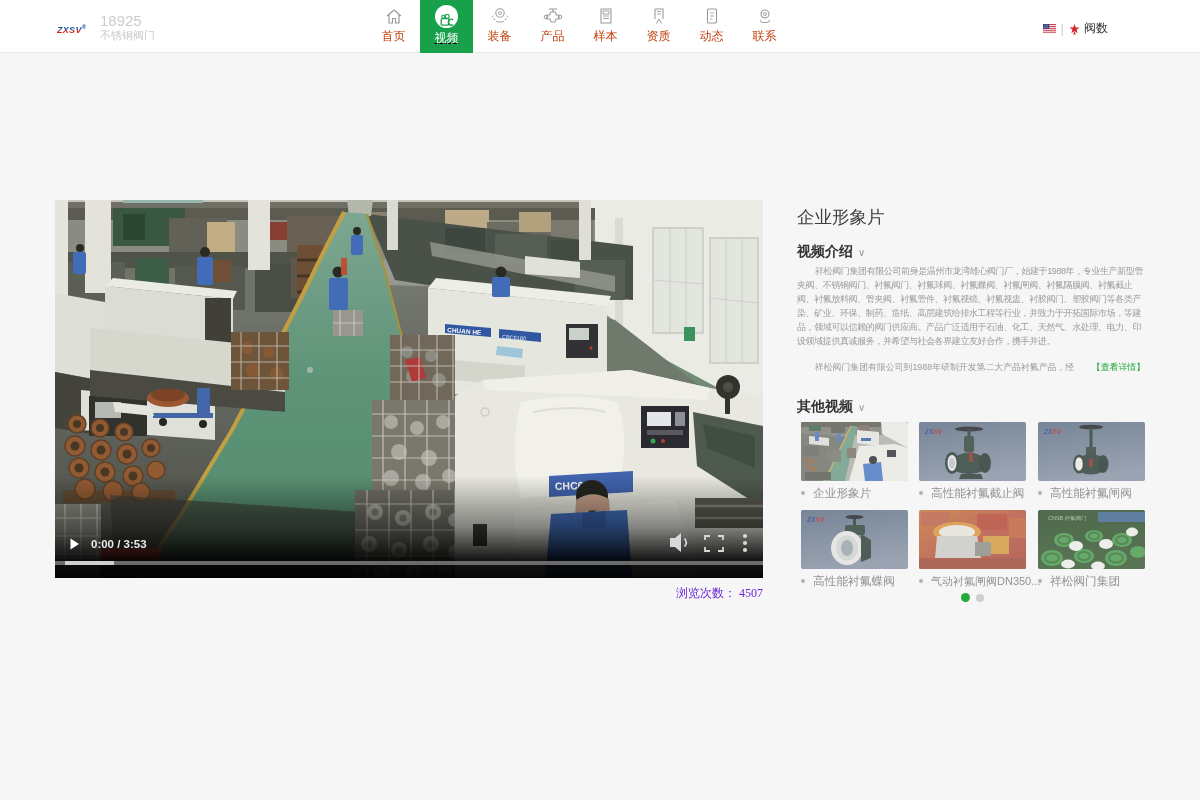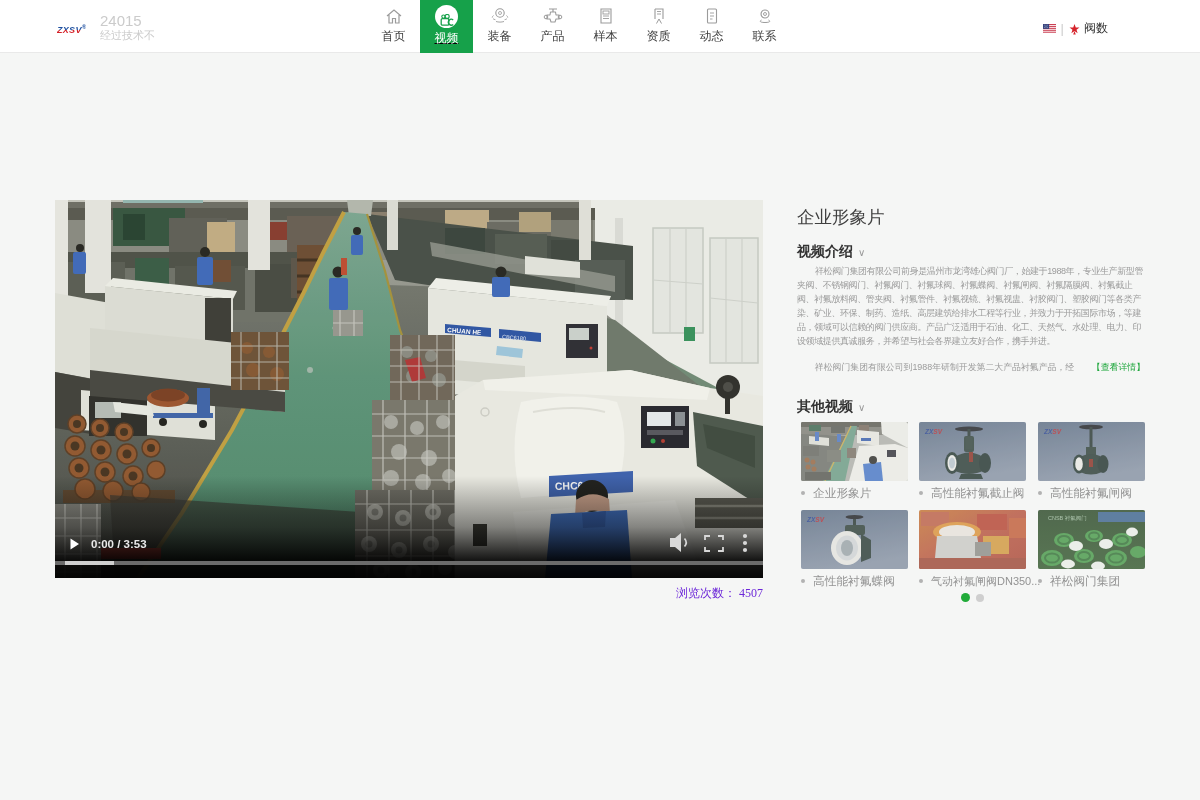--- a/index.html
+++ b/index.html
@@ -5,21 +5,21 @@
 * { margin:0; padding:0; box-sizing:border-box; }
 body { width:1200px; height:800px; overflow:hidden; background:#f5f6f5; font-family:"Liberation Sans",sans-serif; position:relative; }
 #header { position:absolute; left:0; top:0; width:1200px; height:53px; background:#fff; border-bottom:1px solid #e9e9e9; }
 #logo { position:absolute; left:57px; top:24px; font-size:9px; font-weight:bold; font-style:italic; letter-spacing:0.3px; background:linear-gradient(#1d4fa0 52%, #d42027 52%); -webkit-background-clip:text; color:transparent; }
 #logo sup { font-size:6px; }
 #views-num { position:absolute; left:100px; top:12px; font-size:15px; color:#cbcbcb; }
 #views-lab { position:absolute; left:100px; top:28px; font-size:11px; color:#cbcbcb; }
 #nav { position:absolute; left:367px; top:0; height:53px; display:flex; }
 .nav-item { width:53px; height:53px; text-align:center; position:relative; }
 .nav-item svg { display:block; margin:7px auto 0; }
-.nav-item .lab { display:block; font-size:12px; color:#404040; margin-top:2px; }
+.nav-item .lab { display:block; font-size:12px; color:#c2410c; margin-top:2px; }
 .nav-item.active { background:#16a14a;text-decoration:underline; }
 .nav-item.active .lab { color:#fff; }
 .vcirc { width:23px; height:23px; background:#fff; border-radius:50%; margin:5px auto 0; display:flex; align-items:center; justify-content:center; }
 #hdr-right { position:absolute; right:92px; top:20px; display:flex; align-items:center; }
 #hdr-right .sep { color:#ccc; margin:0 5px; font-size:13px; }
 #hdr-right .cn { font-size:12px; color:#333; margin-left:4px; }
 #video-box { position:absolute; left:55px; top:200px; width:708px; height:378px; background:#000; }
 #views-below { position:absolute; left:55px; top:585px; width:708px; text-align:right; font-size:12px; color:#6d28d9;font-family:Liberation Serif, serif; }
 #h-title { position:absolute; left:797px; top:205px; font-size:17.5px; color:#404040; }
 .sec-h { position:absolute; left:797px; font-size:14px; font-weight:bold; color:#333; }
@@ -36,22 +36,22 @@
 .cap { position:absolute; width:134px; font-size:11.7px; color:#939393; white-space:nowrap; overflow:hidden; }
 .cap .b { display:inline-block; width:4px; height:4px; border-radius:50%; background:#b2b2b2; vertical-align:2px; margin-right:8px; }
 #dots { position:absolute; left:961px; top:593px; display:flex; align-items:center; }
 #dots .d1 { width:9px; height:9px; border-radius:50%; background:#21ab39; margin-right:6px; }
 #dots .d2 { width:8px; height:8px; border-radius:50%; background:#cfcfcf; }
 </style>
 </head>
 <body>
 <div id="header">
   <div id="logo">ZXSV<sup>®</sup></div>
-  <div id="views-num">24015</div>
-  <div id="views-lab">经过技术不</div>
+  <div id="views-num">18925</div>
+  <div id="views-lab">不锈钢阀门</div>
   <div id="nav">
     <div class="nav-item">
       <svg width="20" height="19" viewBox="0 0 20 19">
           <path d="M3 9 L10 3 L17 9 M5 8 V16 H8.5 V11.5 H11.5 V16 H15 V8" fill="none" stroke="#9b9b9b" stroke-width="1.2"></path>
         </svg>
       <span class="lab">首页</span>
     </div>
     <div class="nav-item active">
       <div class="vcirc">
           <svg width="14" height="12" viewBox="0 0 14 12">

